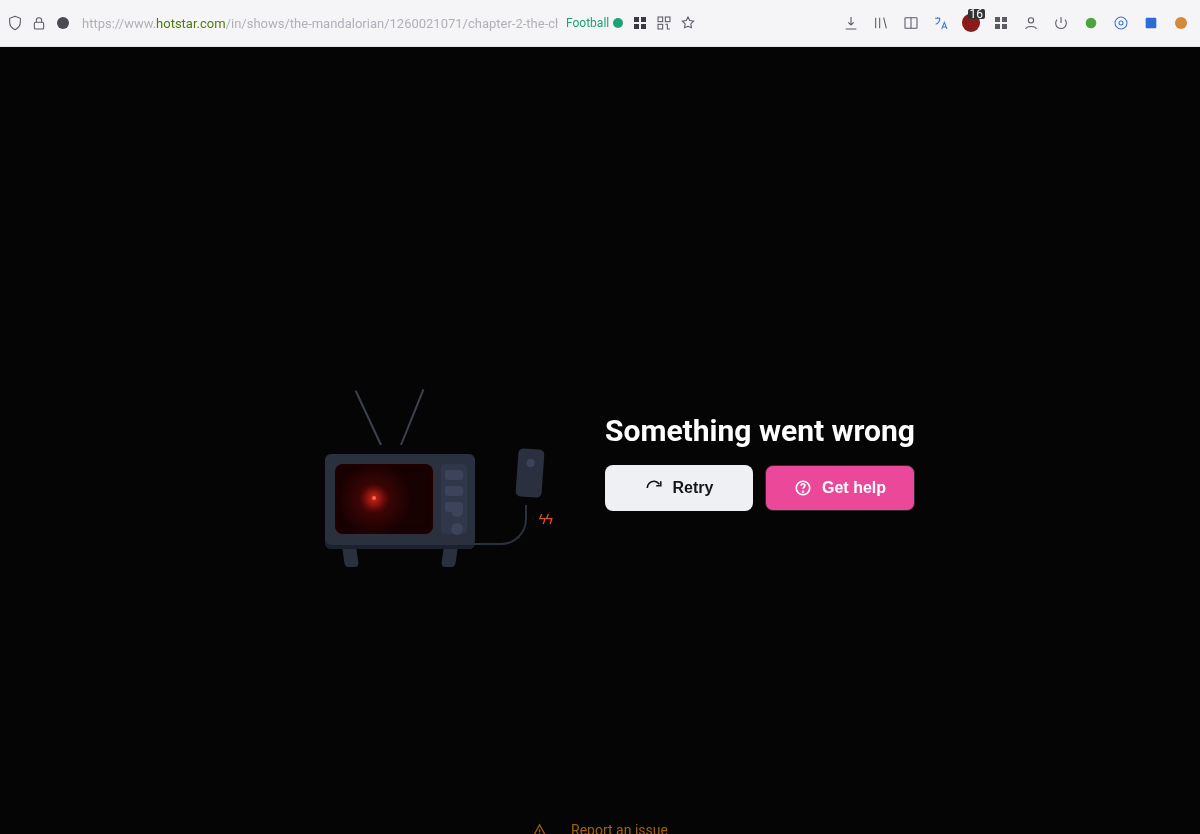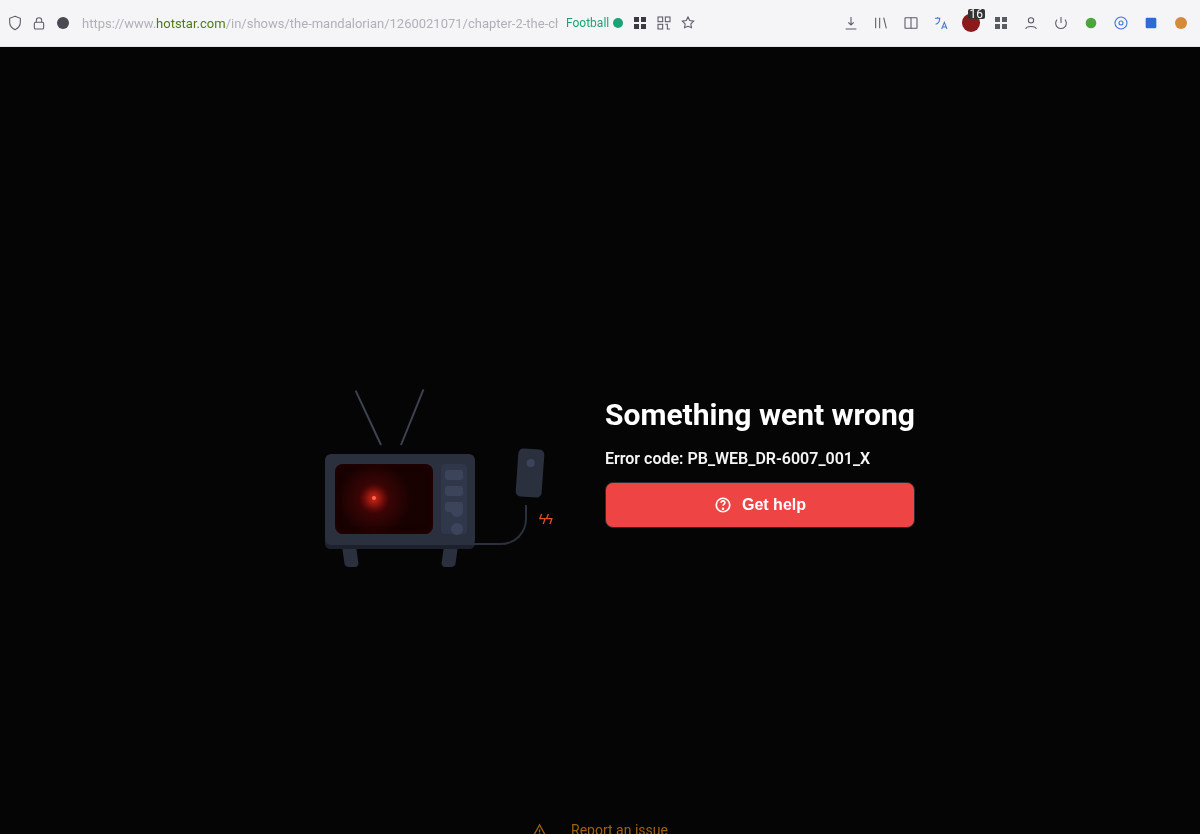--- a/index.html
+++ b/index.html
@@ -140,21 +140,21 @@
   .btn {
     height: 46px;
     border-radius: 8px;
     font-size: 16px; font-weight: 600;
     display:flex; align-items:center; justify-content:center; gap:10px;
     padding: 0 20px;
     cursor: pointer;
     border:none;
   }
   .btn.primary { background:#eef0f3; color:#171717; flex:1; }
-  .btn.secondary { background:#ef4444; color:#fff; border:1px solid #2a2c30; flex:1; }
+  .btn.secondary { background:#ec4899; color:#fff; border:1px solid #2a2c30; flex:1; }
   .btn svg { width:18px; height:18px; stroke:currentColor; fill:none; stroke-width:2.2; }
 
   .report-link {
     position:absolute; left:50%; bottom:10px; transform:translateX(-50%);
     display:flex; align-items:center; gap:24px;
     color:#a16207; font-size:14px;
     cursor:pointer;
   }
   .report-link svg{width:15px;height:15px;stroke:currentColor;fill:none;stroke-width:2;}
 </style>
@@ -296,22 +296,27 @@
         <div class="tv-panel"></div>
         <div class="tv-knob"></div>
       </div>
       <div class="remote-cable"></div>
       <div class="remote"></div>
       <div class="spark">ϟ ϟ</div>
     </div>
 
     <div class="error-text">
       <h1 class="error-title">Something went wrong</h1>
-      <div class="error-code">Error code: PB_WEB_DR-6007_001_X</div>
       <div class="btn-row">
+        <button class="btn primary">
+          <svg viewBox="0 0 24 24">
+              <path d="M3 12a9 9 0 019-9c3 0 5 1.3 7 4M21 3v6h-6"></path>
+            </svg>
+          <span>Retry</span>
+        </button>
         <button class="btn secondary">
           <svg viewBox="0 0 24 24">
               <circle cx="12" cy="12" r="9"></circle>
               <path d="M9.5 9a2.5 2.5 0 115 0c0 1.5-2.5 2-2.5 4"></path>
               <circle cx="12" cy="17" r=".6" fill="currentColor"></circle>
             </svg>
           <span>Get help</span>
         </button>
       </div>
     </div>

